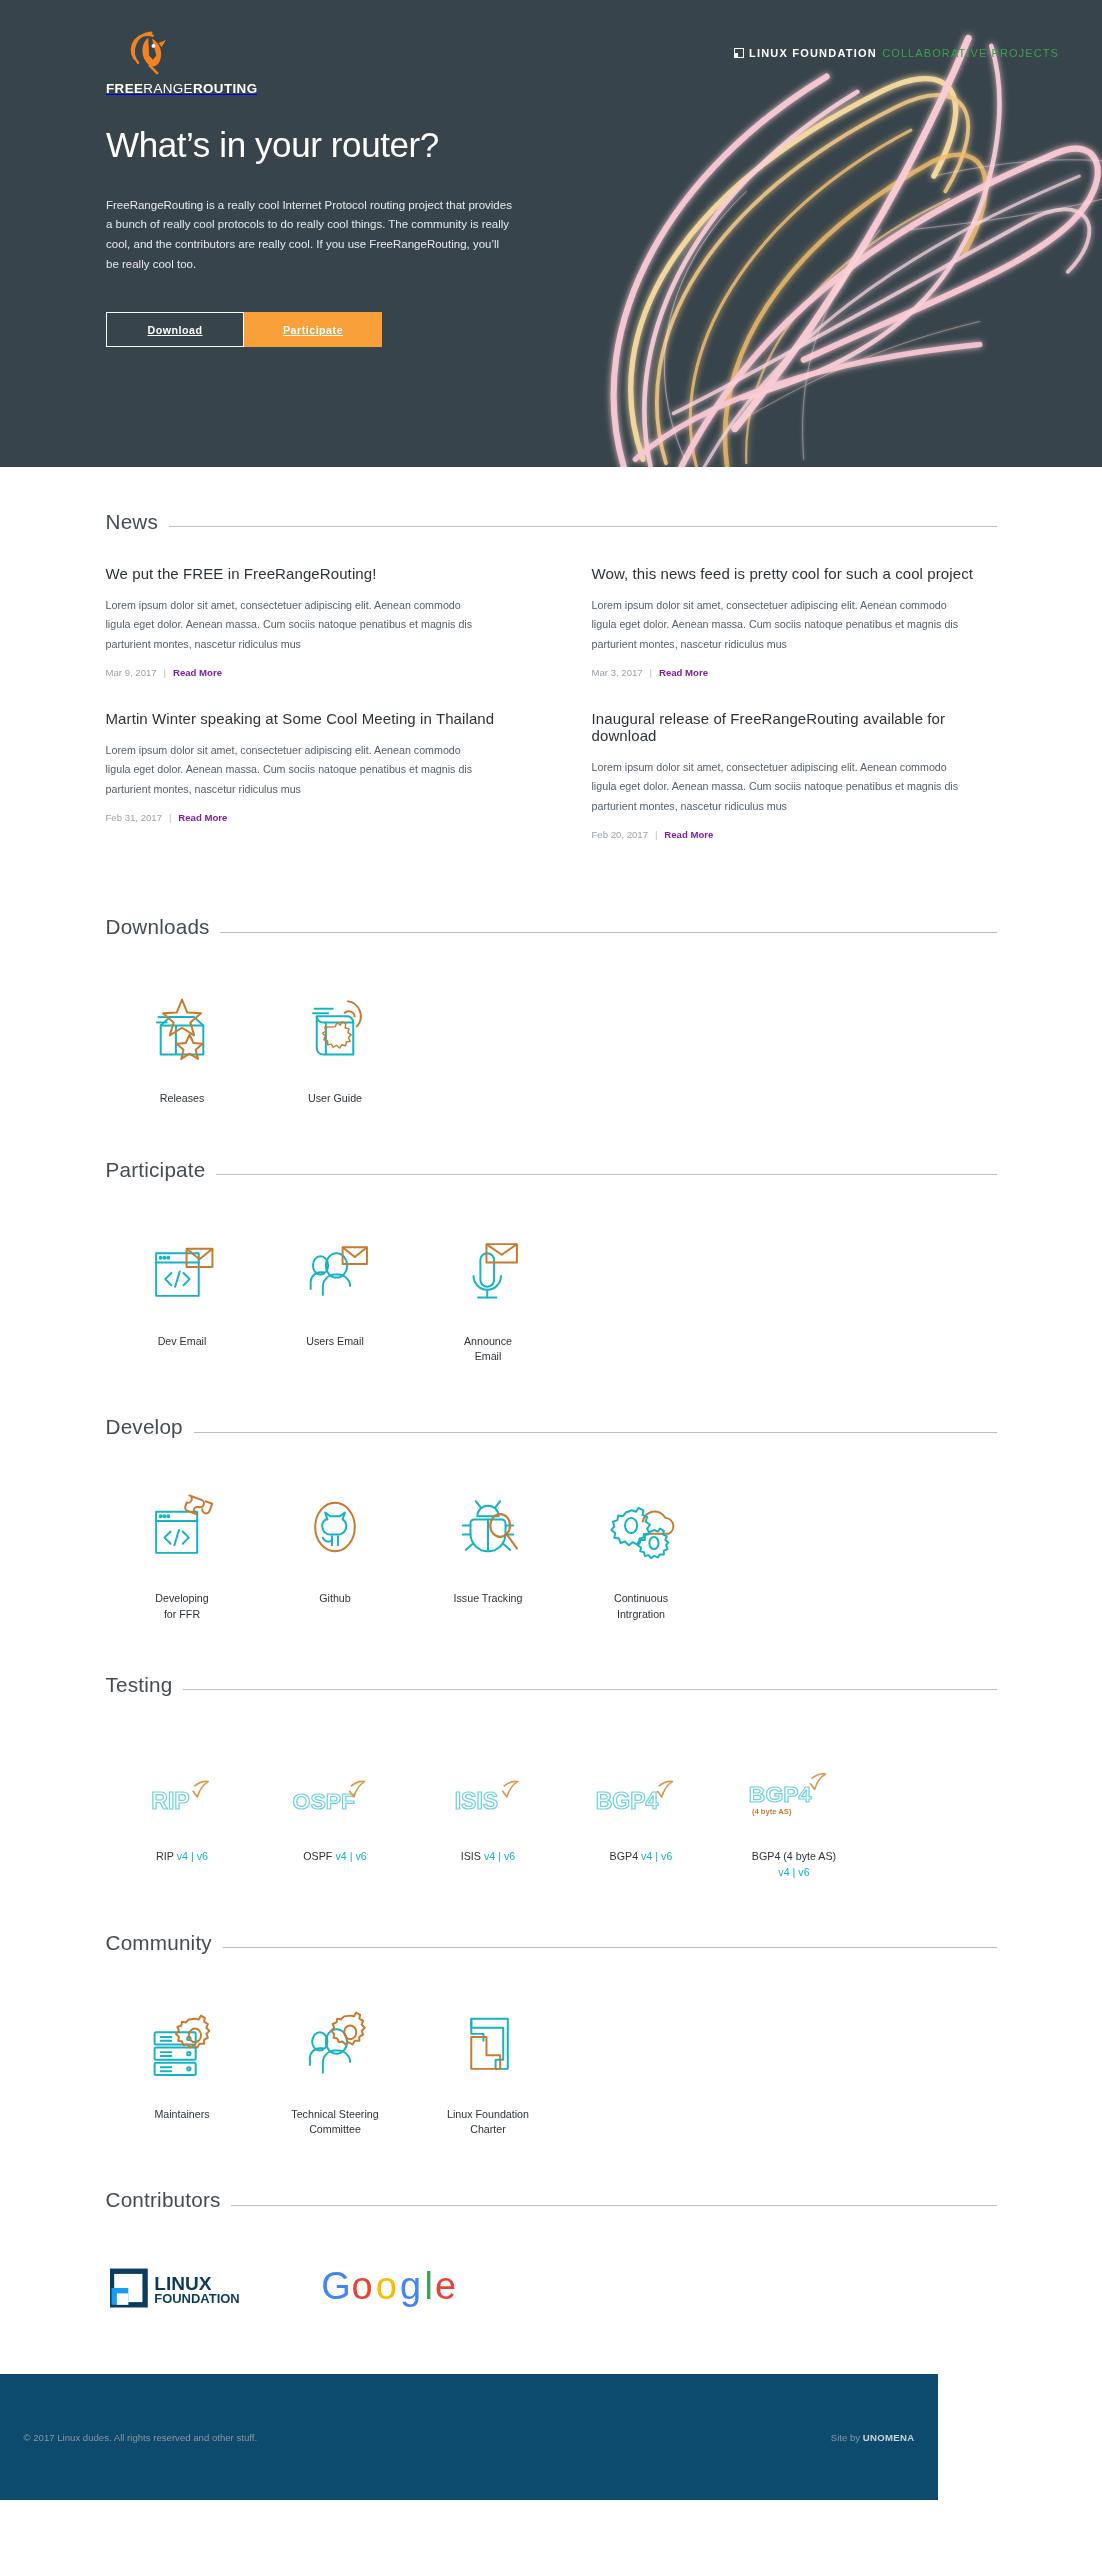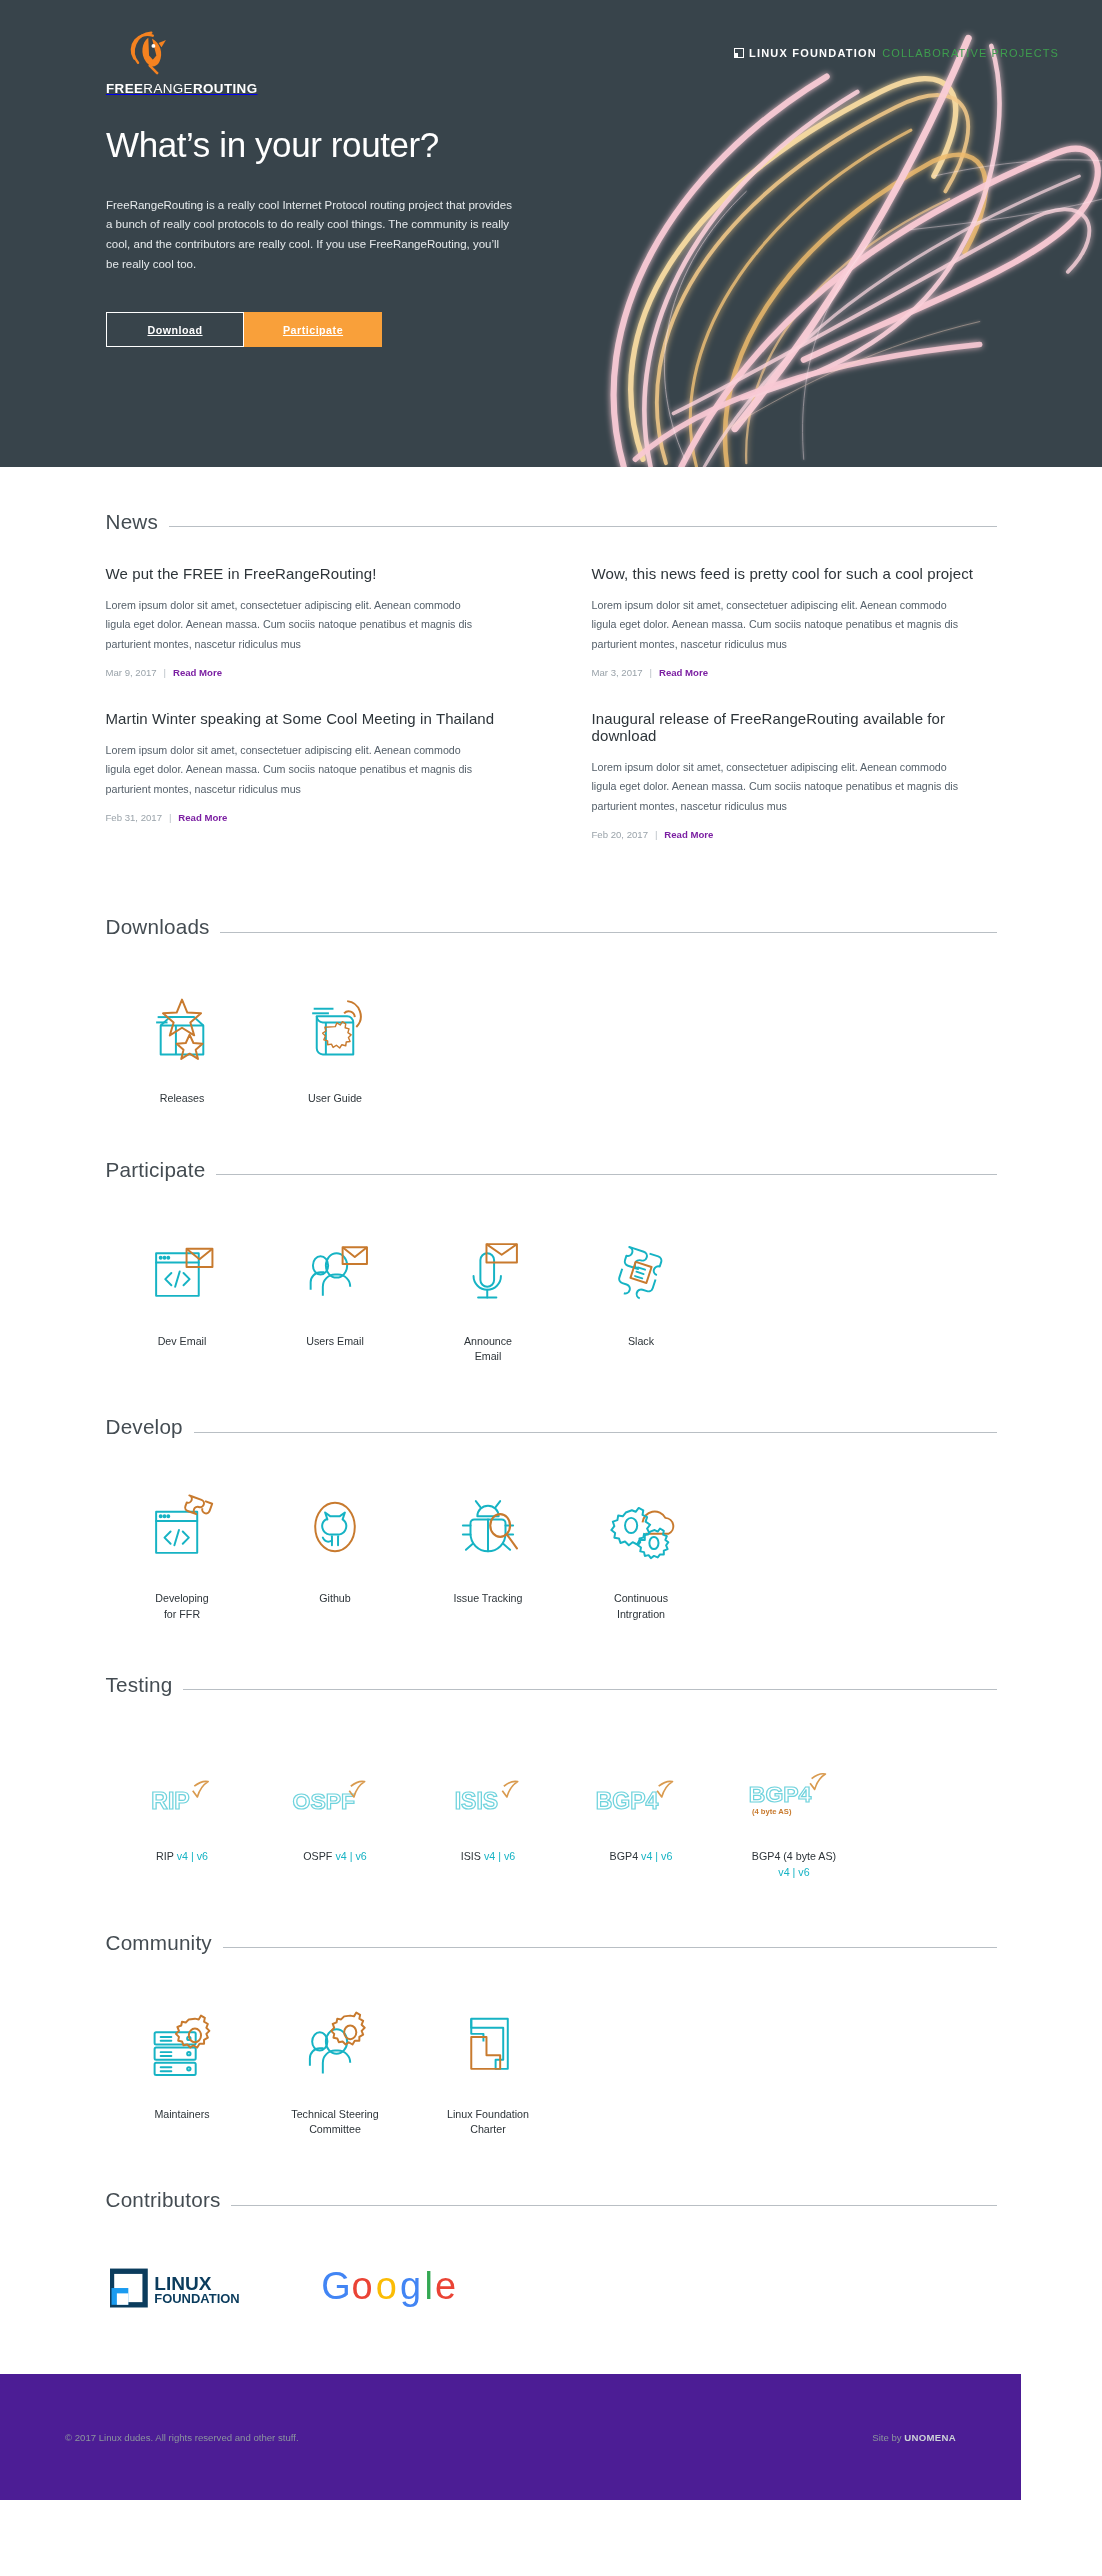--- a/index.html
+++ b/index.html
@@ -214,23 +214,23 @@
     color: #2d3439;
     line-height: 1.45;
     font-weight: 400;
   }
   .icon-label .teal { color: #16b3c4; }
 
   .contrib-row { display: flex; align-items: center; gap: 64px; margin-top: 51px; padding-left: 4.6px;}
 
   
   .footer {
-    width: 1021px;
+    width: 938px;
     height: 126px;
-    background: #4c1d95;
+    background: #0c4a6e;
     display: flex;
     align-items: center;
   }
   .footer-inner {
     width: 891px;
     margin: 0 auto;
     display: flex;
     justify-content: space-between;
     align-items: center;
     font-size: 9.6px;
@@ -479,43 +479,20 @@
               </g>
               <g fill="none" stroke="#c87a2e" stroke-width="2.6" stroke-linejoin="round">
                 <path d="M44 12 H84 V36 H44 Z"></path>
                 <path d="M44 12 L64 26 L84 12"></path>
               </g>
             </svg>
           </div>
           <div class="icon-label">Announce<br>Email</div>
         </a>
 
-        <a class="icon-cell" href="#">
-          <div class="icon-box">
-            <svg width="70" height="70" viewBox="0 0 92 92">
-              <g fill="none" stroke="#16b3c4" stroke-width="2.6" stroke-linejoin="round" transform="rotate(18 46 46)">
-                <path d="M28 22 h14 a6 6 0 0 1 0 12 h0 a6 6 0 0 0 0 12 h-14 a6 6 0 0 1 -6 -6 v-6 a6 6 0 0 0 0 -12 z"></path>
-                <path d="M50 22 h12 a6 6 0 0 1 6 6 v6 a6 6 0 0 0 0 12 v0"></path>
-              </g>
-              <g fill="none" stroke="#16b3c4" stroke-width="2.6" stroke-linejoin="round" transform="rotate(18 46 46)">
-                <path d="M22 52 v12 a6 6 0 0 0 6 6 h6 a6 6 0 0 1 0 12"></path>
-                <path d="M68 52 v12 a6 6 0 0 1 -6 6 h-6 a6 6 0 0 0 0 12"></path>
-              </g>
-              <g fill="none" stroke="#c87a2e" stroke-width="2.6" stroke-linejoin="round" transform="rotate(18 46 46)">
-                <path d="M36 38 L58 38 L58 60 L36 60 Z"></path>
-              </g>
-              <g fill="none" stroke="#16b3c4" stroke-width="2.4" stroke-linecap="round" transform="rotate(18 46 46)">
-                <path d="M41 44 h10"></path>
-                  <path d="M41 50 h10"></path>
-                  <path d="M41 56 h10"></path>
-              </g>
-            </svg>
-          </div>
-          <div class="icon-label">Slack</div>
-        </a>
 
       </div>
     </section>
 
     <section class="section">
       <div class="sec-head">
         <div class="sec-title">Develop</div>
         <div class="sec-rule"></div>
       </div>
       <div class="icon-row">

